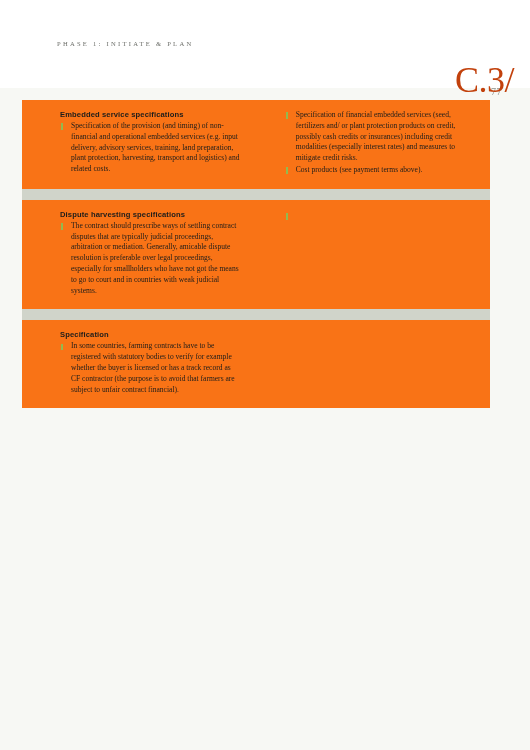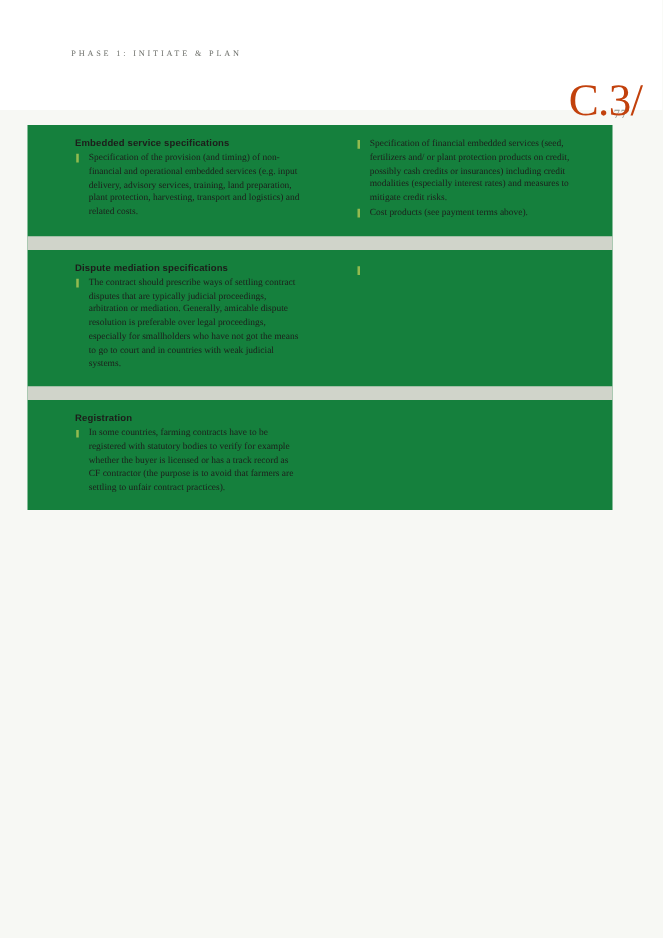--- a/index.html
+++ b/index.html
@@ -62,21 +62,21 @@
     letter-spacing: -0.5px;
     white-space: nowrap;
   }
 
   
   .content-panel {
     position: absolute;
     left: 22px;
     top: 100px;
     width: 468px;
-    background: #15803d;
+    background: #f97316;
   }
 
   .block {
     position: relative;
     padding: 10px 0 12px 0;
   }
   .block-inner {
     display: flex;
     align-items: flex-start;
     padding: 0 18px 0 38px;
@@ -159,39 +159,39 @@
               <li><span class="marker"></span><span>Specification of financial embedded services (seed, fertilizers and/ or plant protection products on credit, possibly cash credits or insurances) including credit modalities (especially interest rates) and measures to mitigate credit risks.</span></li>
               <li><span class="marker"></span><span>Cost products (see payment terms above).</span></li>
             </ul>
           </div>
         </div>
       </div>
       <div class="divider"></div>
       <div class="block">
         <div class="block-inner">
           <div class="col col-left">
-            <div class="block-heading">Dispute mediation specifications</div>
+            <div class="block-heading">Dispute harvesting specifications</div>
             <ul class="bullets">
               <li><span class="marker"></span><span>The contract should prescribe ways of settling contract disputes that are typically judicial proceedings, arbitration or mediation. Generally, amicable dispute resolution is preferable over legal proceedings, especially for smallholders who have not got the means to go to court and in countries with weak judicial systems.</span></li>
             </ul>
           </div>
           <div class="col col-right">
             <ul class="bullets">
               <li><span class="marker"></span></li>
             </ul>
           </div>
         </div>
       </div>
       <div class="divider"></div>
       <div class="block">
         <div class="block-inner">
           <div class="col col-left">
-            <div class="block-heading">Registration</div>
+            <div class="block-heading">Specification</div>
             <ul class="bullets">
-              <li><span class="marker"></span><span>In some countries, farming contracts have to be registered with statutory bodies to verify for example whether the buyer is licensed or has a track record as CF contractor (the purpose is to avoid that farmers are settling to unfair contract practices).</span></li>
+              <li><span class="marker"></span><span>In some countries, farming contracts have to be registered with statutory bodies to verify for example whether the buyer is licensed or has a track record as CF contractor (the purpose is to avoid that farmers are subject to unfair contract financial).</span></li>
             </ul>
           </div>
           <div class="col col-right">
             <ul class="bullets"></ul>
           </div>
         </div>
       </div>
     </div>
 </div>
 

